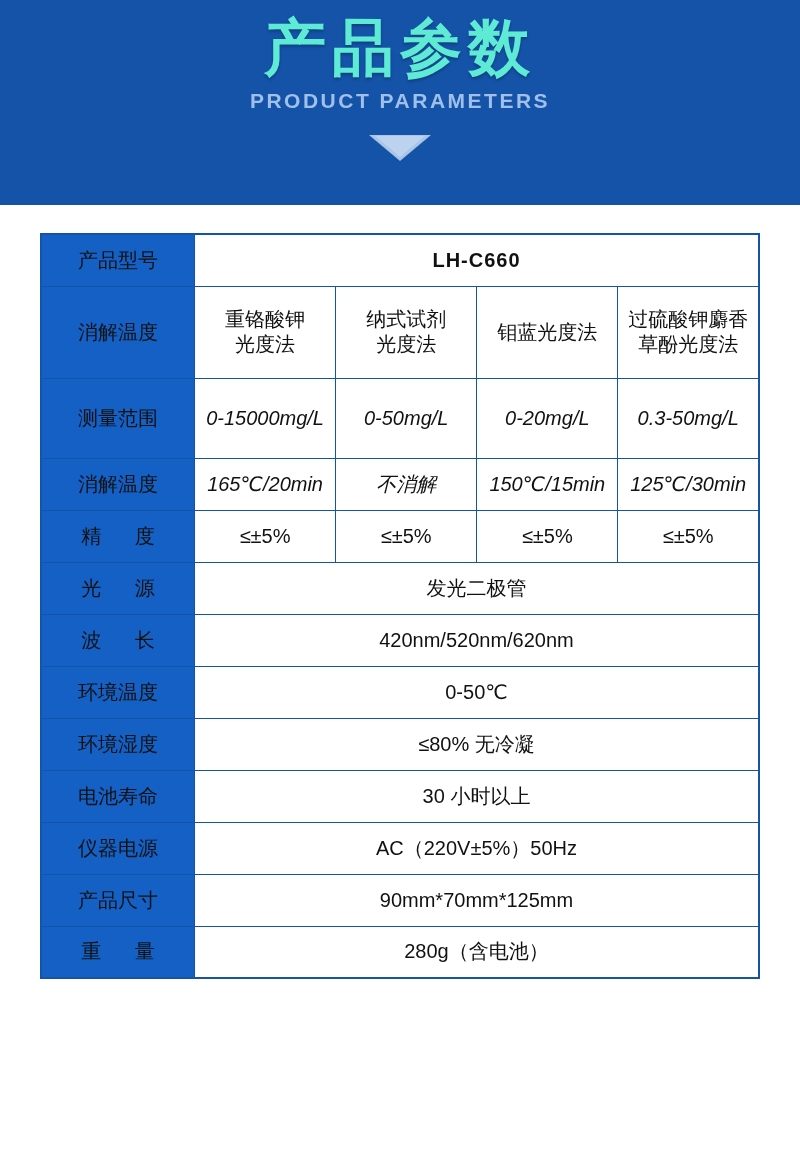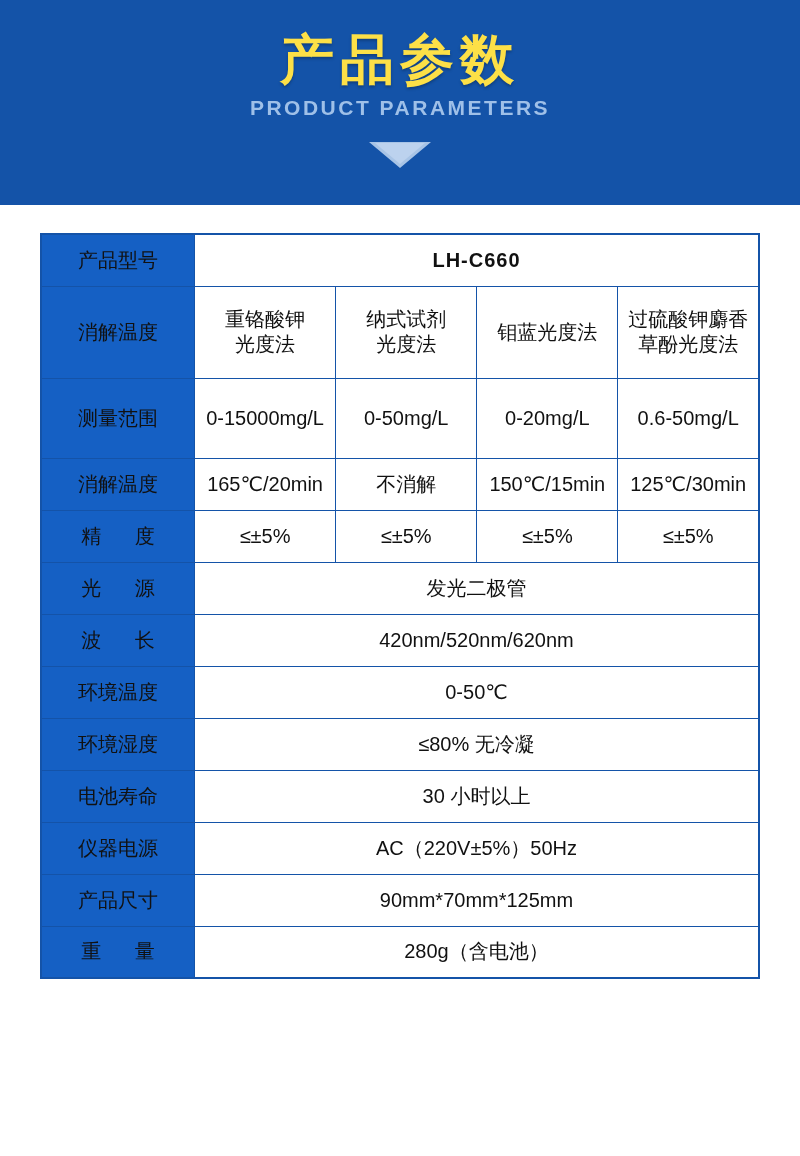--- a/index.html
+++ b/index.html
@@ -19,23 +19,23 @@
     position: relative;
     width: 800px;
     height: 205px;
     background: #1453a8;
     display: flex;
     flex-direction: column;
     align-items: center;
     justify-content: flex-start;
   }
   .banner-title {
-    margin-top: 28px;
-    color: #fde047;
-    font-size: 54px;
+    margin-top: 12px;
+    color: #5eead4;
+    font-size: 62px;
     font-weight: bold;
     letter-spacing: 6px;
     line-height: 1.15;
     text-shadow: 0 2px 3px rgba(0,0,0,0.25);
   }
   .banner-sub {
     margin-top: 6px;
     color: #9fc0e8;
     font-size: 21px;
     letter-spacing: 2.5px;
@@ -80,20 +80,21 @@
     text-indent: 14px;
   }
   td.model {
     font-size: 30px;
     font-weight: bold;
     letter-spacing: 1px;
     padding: 14px 0;
   }
   td.small {
     font-size: 19px;
+    font-style: italic;
   }
   td.tight {
     font-size: 18px;
     line-height: 1.25;
   }
   .r-tall { height: 52px; }
   .r-method { height: 92px; }
   .r-range { height: 80px; }
 </style>
 </head>
@@ -124,21 +125,21 @@
         <td class="tight">纳式试剂<br>光度法</td>
         <td class="tight">钼蓝光度法</td>
         <td class="tight">过硫酸钾麝香<br>草酚光度法</td>
       </tr>
 
       <tr class="r-range">
         <td class="label">测量范围</td>
         <td class="small">0-15000mg/L</td>
         <td class="small">0-50mg/L</td>
         <td class="small">0-20mg/L</td>
-        <td class="small">0.6-50mg/L</td>
+        <td class="small">0.3-50mg/L</td>
       </tr>
 
       <tr class="r-tall">
         <td class="label">消解温度</td>
         <td class="small">165℃/20min</td>
         <td class="small">不消解</td>
         <td class="small">150℃/15min</td>
         <td class="small">125℃/30min</td>
       </tr>
 

